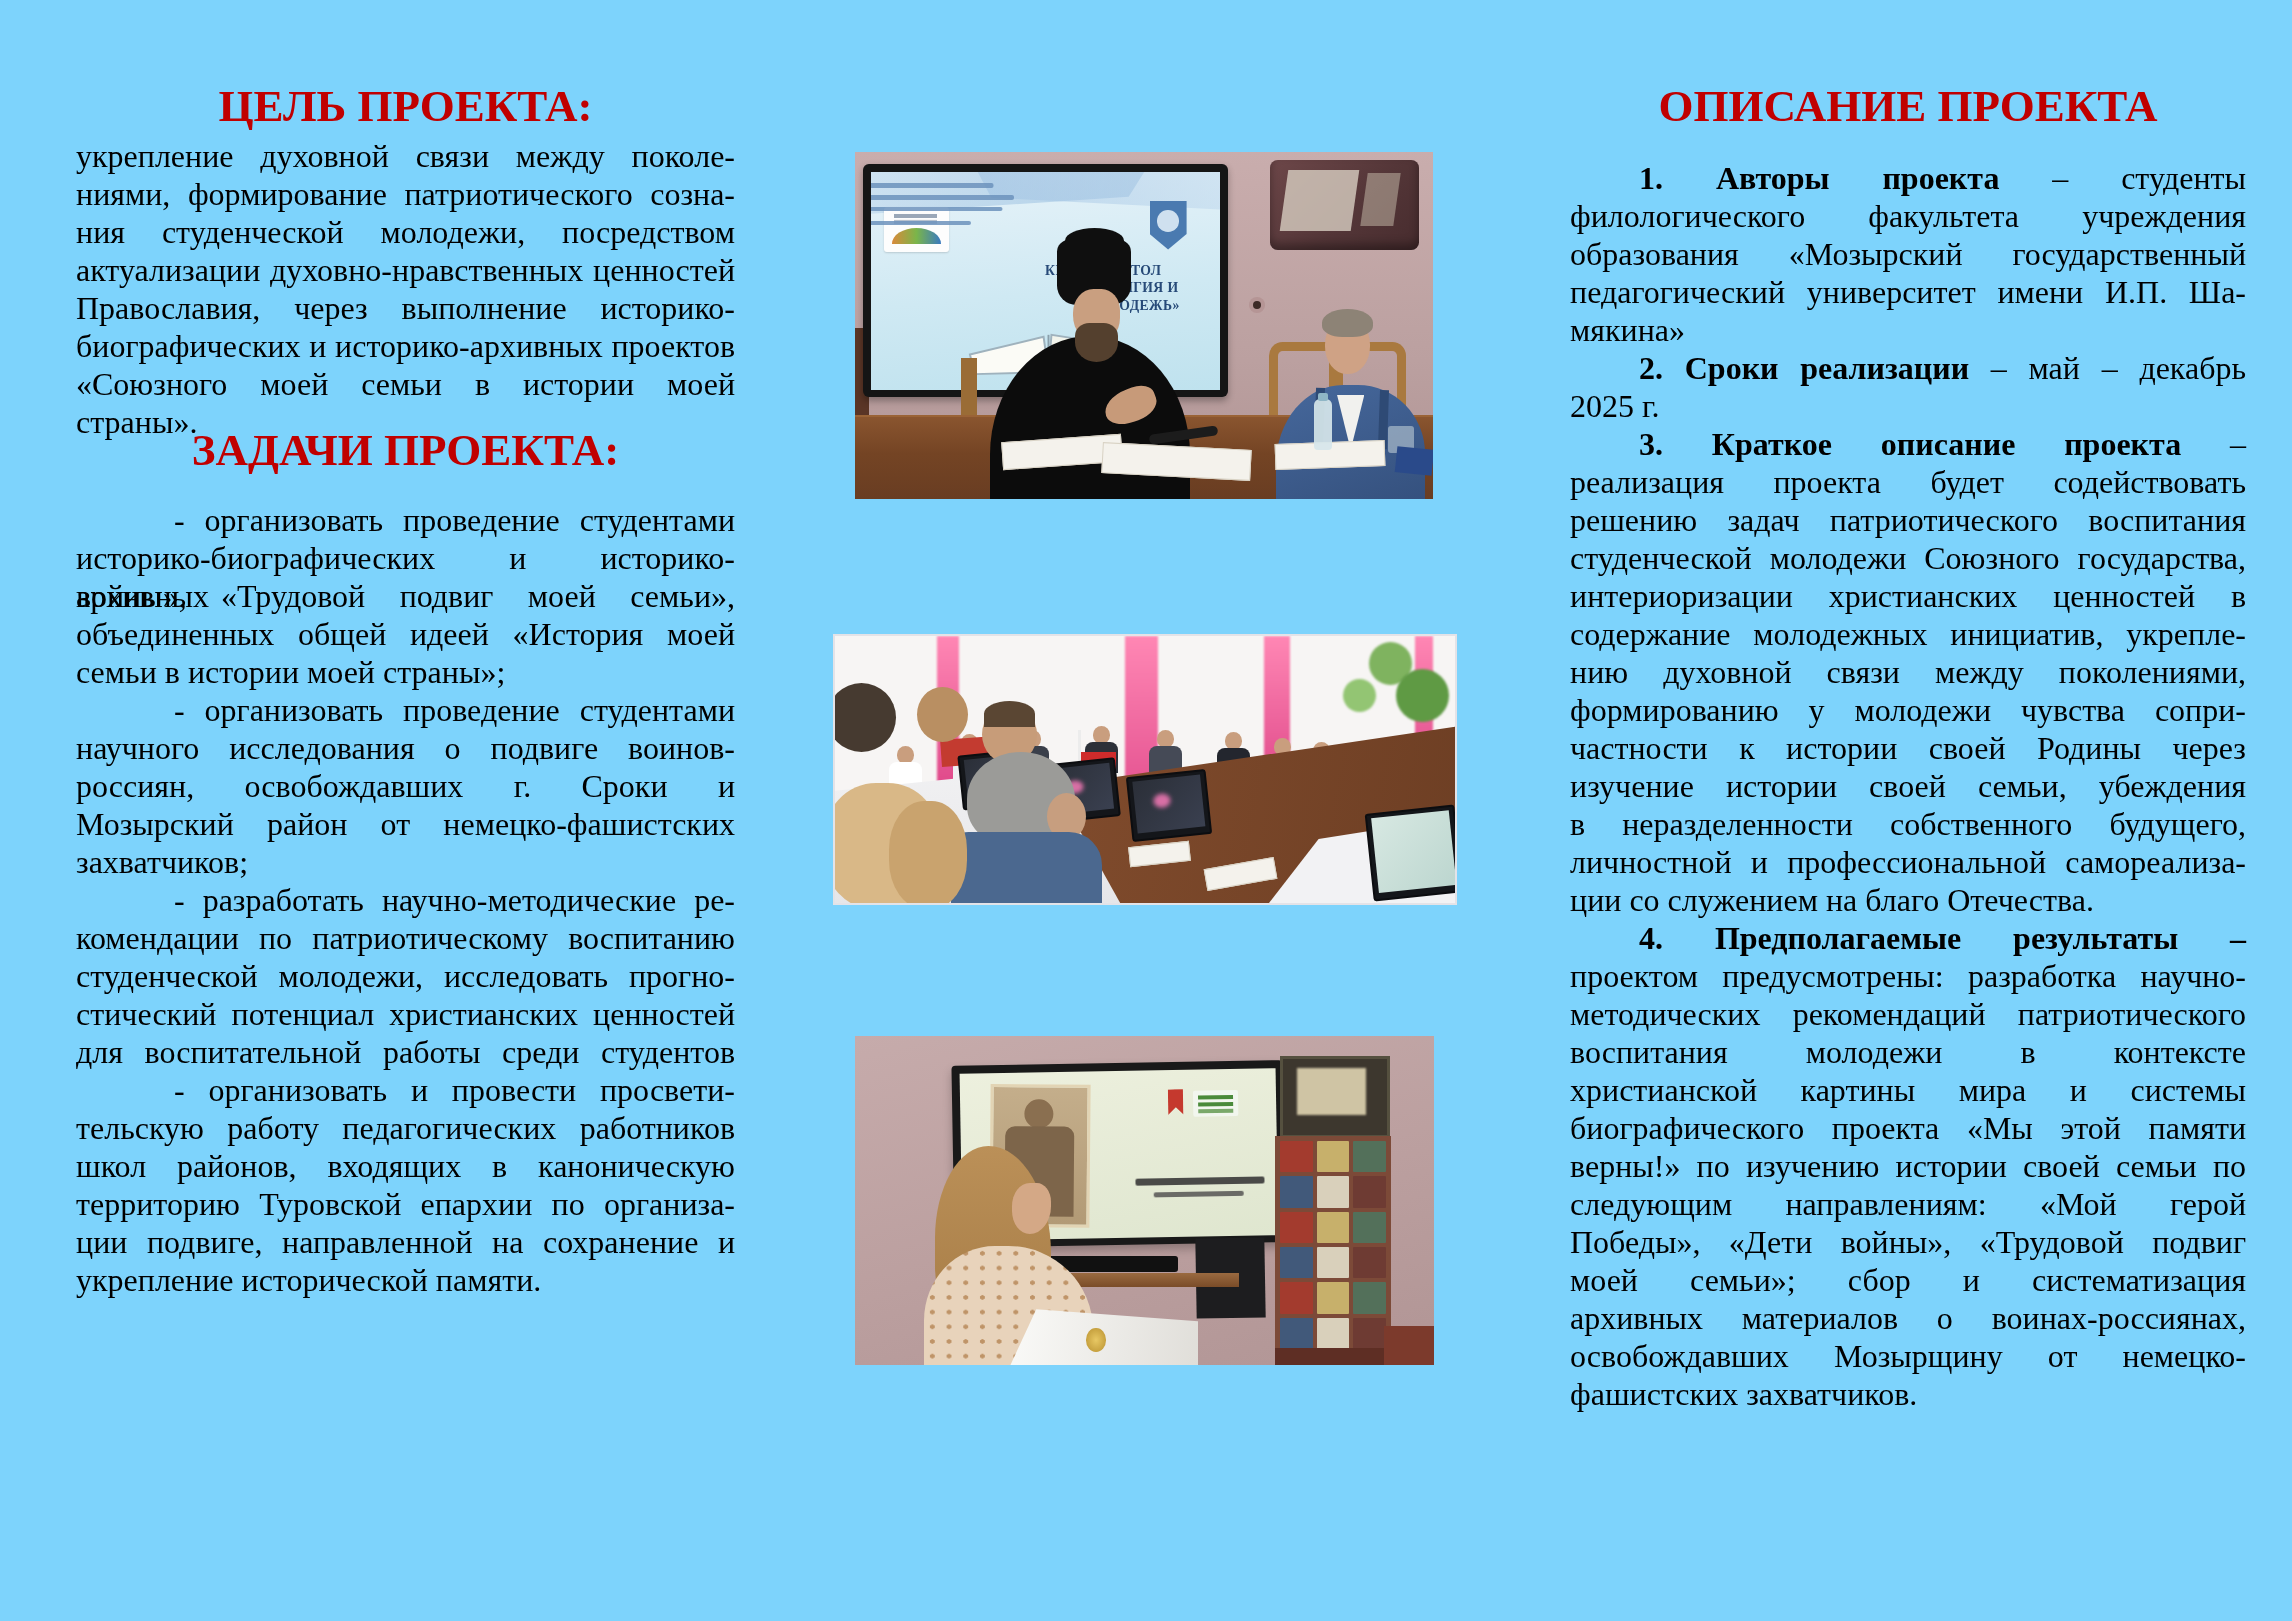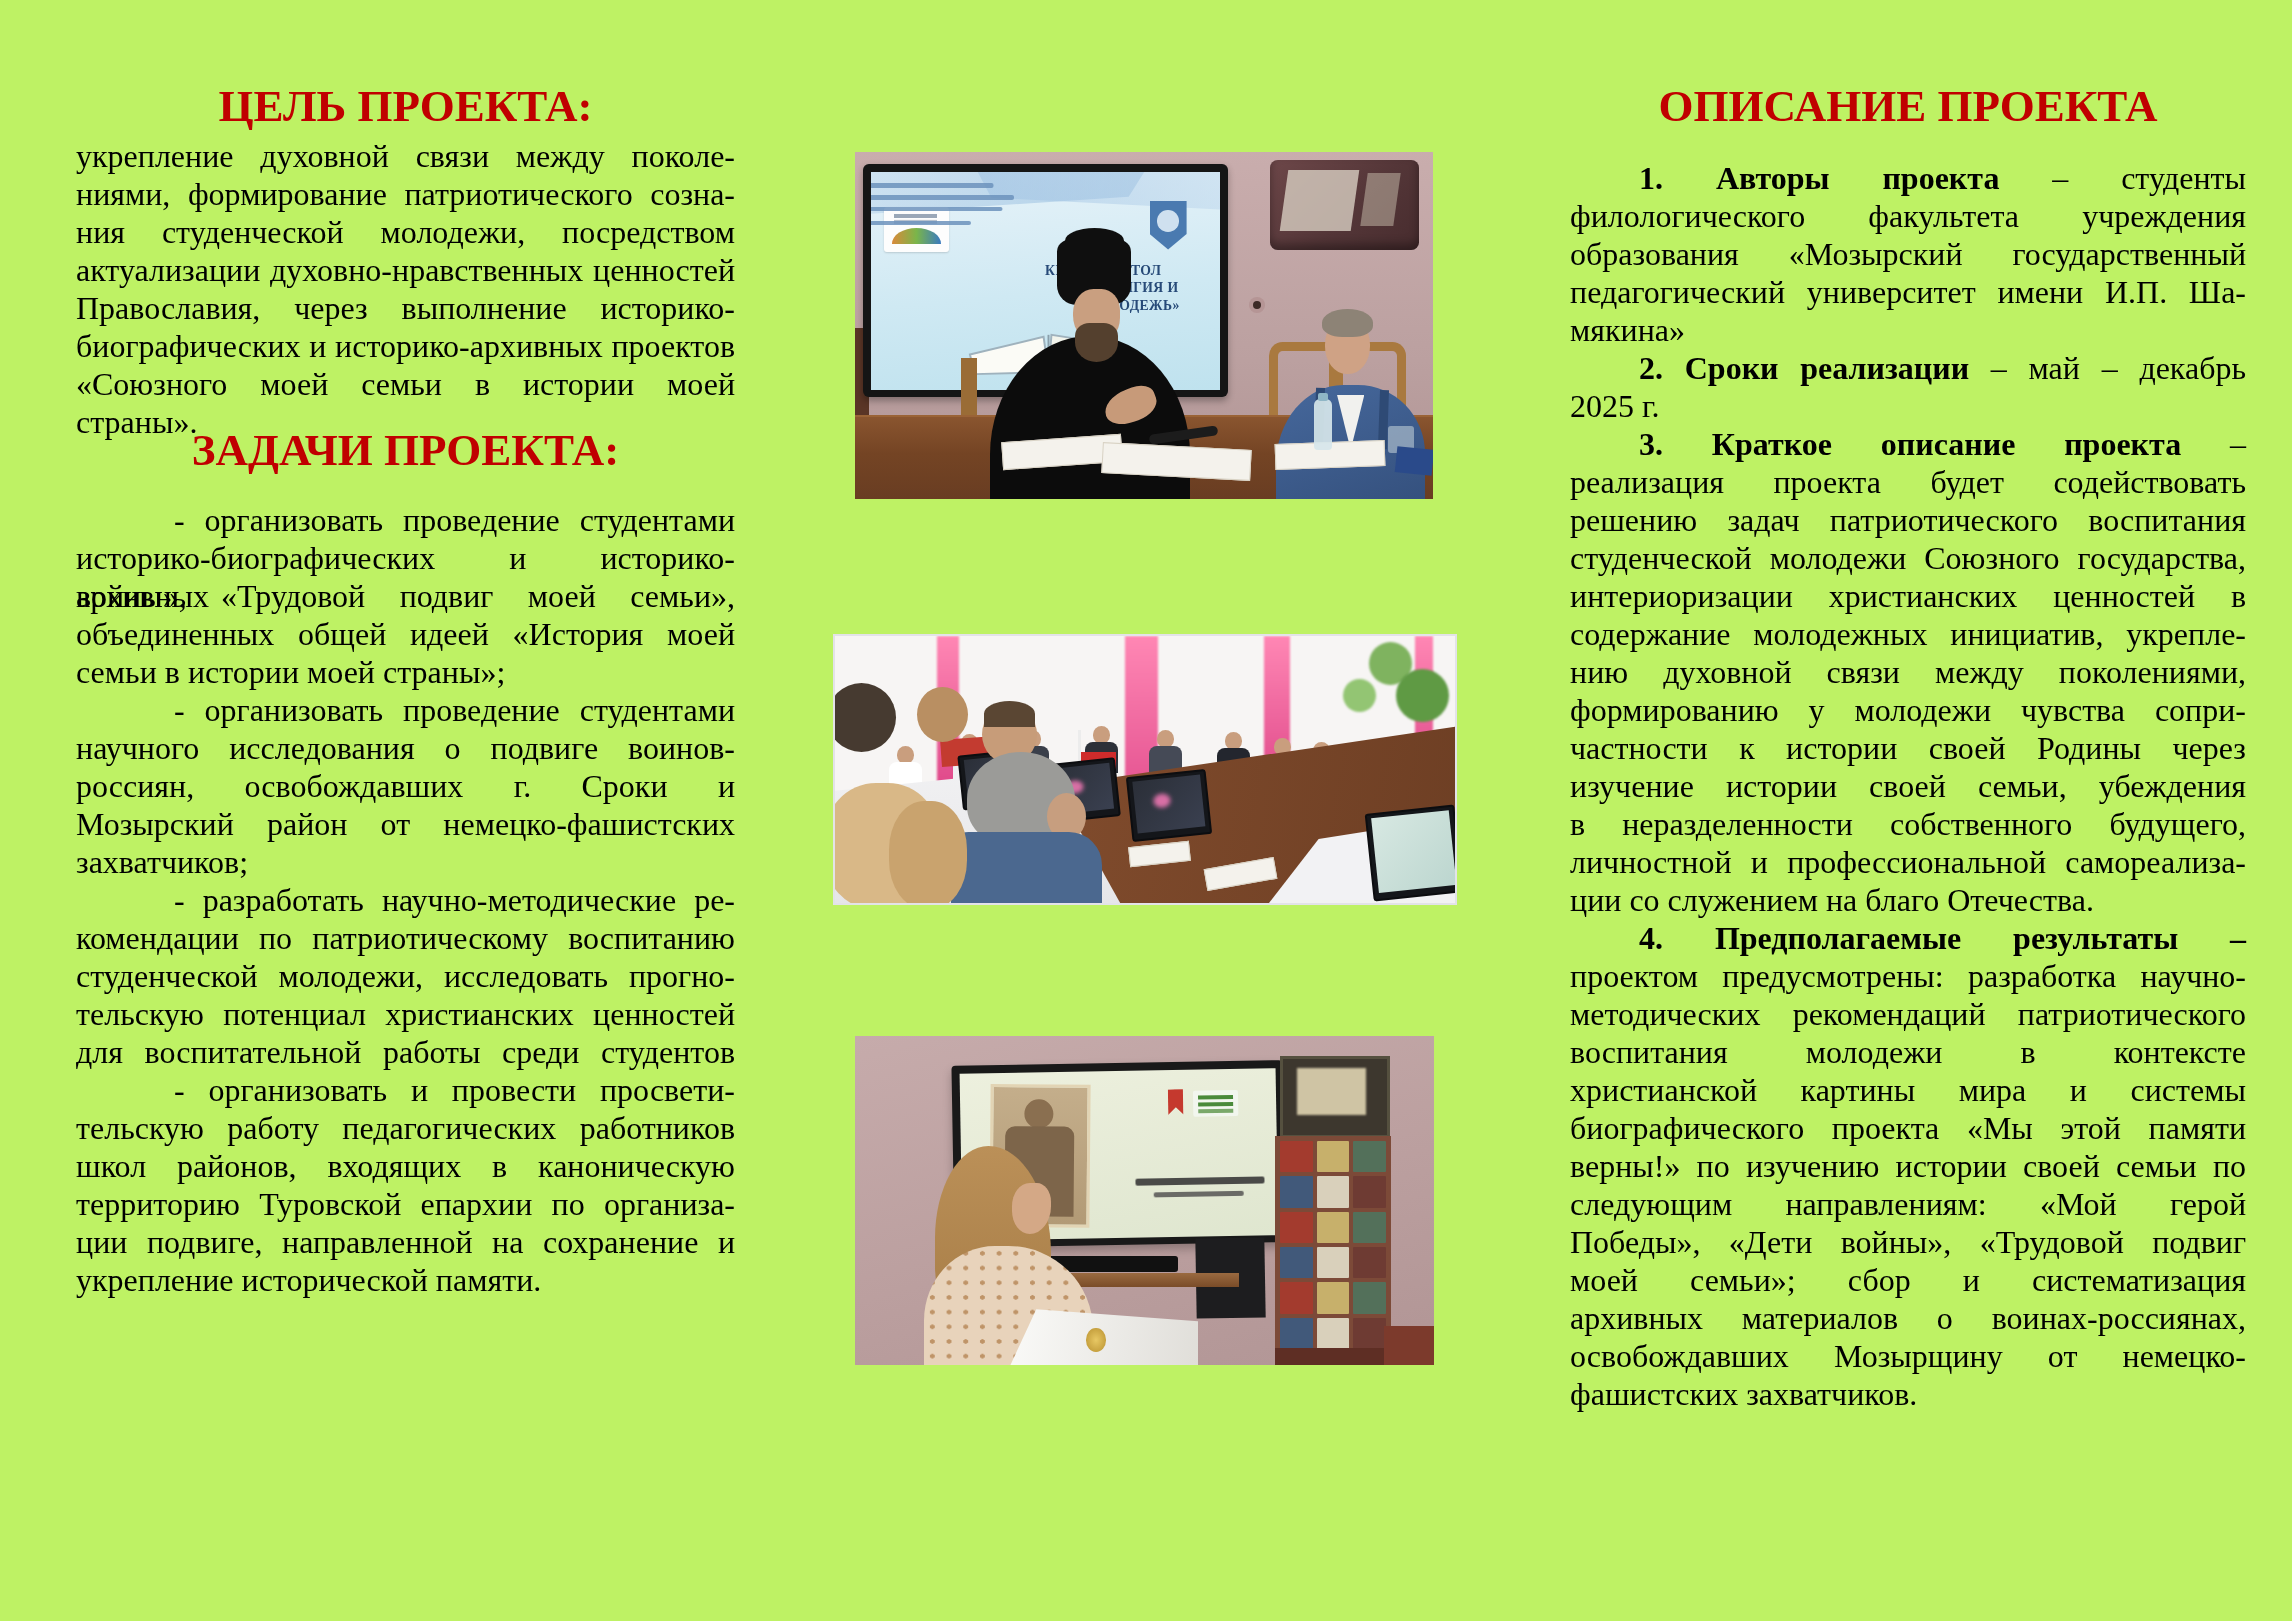--- a/index.html
+++ b/index.html
@@ -1,16 +1,16 @@
 <!DOCTYPE html>
 <html><head>
 <meta charset="utf-8">
 <style>
   html,body{margin:0;padding:0;background:#ffffff;}
-  .page{position:relative;width:2293px;height:1621px;background:#bef264;overflow:hidden;
+  .page{position:relative;width:2293px;height:1621px;background:#7dd3fc;overflow:hidden;
         font-family:"Liberation Serif","DejaVu Serif",serif;color:#000;}
 
   
   .col{position:absolute;top:82px;}
   .col-left{left:76px;width:659px;}
   .col-right{left:1570px;width:676px;}
   .rhead{font-weight:bold;color:#c00000;font-size:45px;line-height:49px;text-align:center;margin:0;}
   .rhead.tasks{margin-top:23.5px;}
   .para{font-size:32px;}
   .para.goal{margin-top:5.9px;}
@@ -197,21 +197,21 @@
         <div class="jline findent">- организовать проведение студентами</div>
         <div class="jline">научного исследования о подвиге воинов-</div>
         <div class="jline">россиян, освобождавших г. Сроки и</div>
         <div class="jline">Мозырский район от немецко-фашистских</div>
         <div class="jline jlast">захватчиков;</div>
       </div>
     <div class="para">
         <div class="jline findent">- разработать научно-методические ре-</div>
         <div class="jline">комендации по патриотическому воспитанию</div>
         <div class="jline">студенческой молодежи, исследовать прогно-</div>
-        <div class="jline">тельскую потенциал христианских ценностей</div>
+        <div class="jline">стический потенциал христианских ценностей</div>
         <div class="jline">для воспитательной работы среди студентов</div>
       </div>
     <div class="para">
         <div class="jline findent">- организовать и провести просвети-</div>
         <div class="jline">тельскую работу педагогических работников</div>
         <div class="jline">школ районов, входящих в каноническую</div>
         <div class="jline">территорию Туровской епархии по организа-</div>
         <div class="jline">ции подвиге, направленной на сохранение и</div>
         <div class="jline jlast">укрепление исторической памяти.</div>
       </div>

